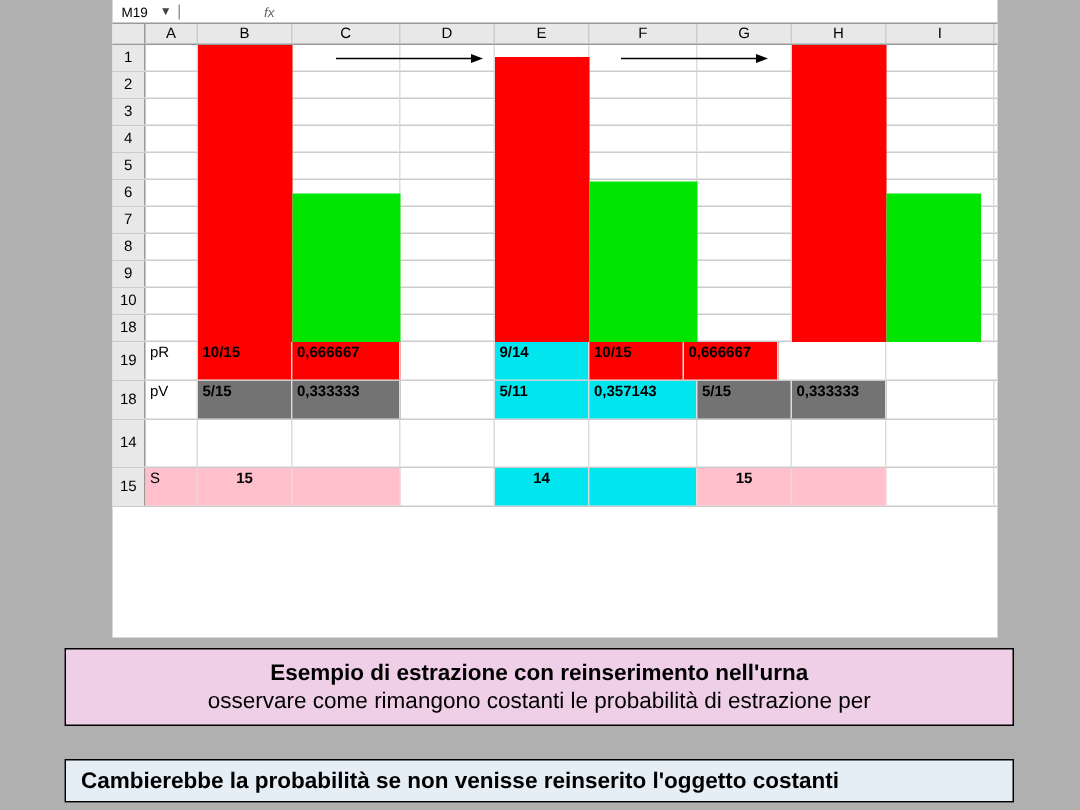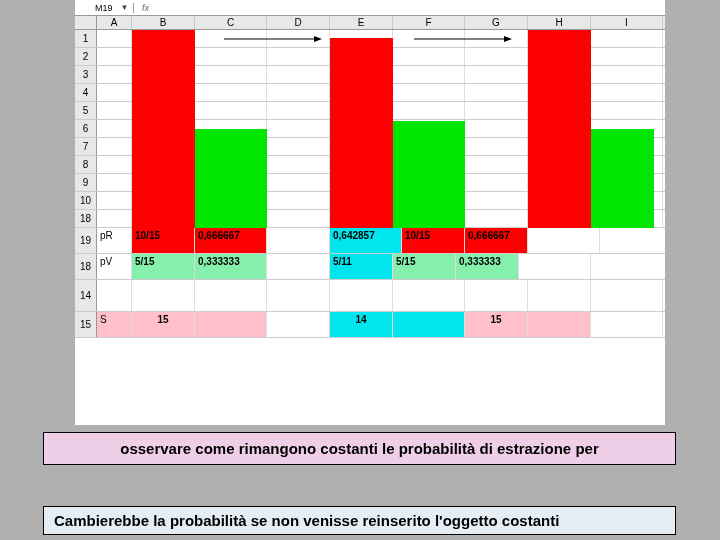--- a/index.html
+++ b/index.html
@@ -27,29 +27,29 @@
     font-size: 9px;
     align-items: center;
   }
   .namebox {
     width: 45px;
     border-right: 1px solid #999;
     padding-left: 6px;
     display: flex;
     align-items: center;
     gap: 8px;
-    margin-left: 14px;
   }
   .dd-arrow { font-size: 8px; color: #444; }
   .fx-area {
     flex: 1;
     display: flex;
     align-items: flex-end;
     padding-left: 8px;
     gap: 8px;
+    margin-left: 48px;
   }
   .fx-icon { font-style: italic; font-size: 9px; color: #666; }
   
   .colhdrs {
     display:flex;
     height:14px;
     border-bottom:1px solid #999;
     background:#e8e8e8;
   }
   .rowhdr-spacer {
@@ -86,21 +86,21 @@
   .cell {
     border-right:1px solid #ddd;
     font-size:10px;
     padding:1px 3px;
     line-height:14px;
     overflow:hidden;
     white-space:nowrap;
   }
   .bold { font-weight:bold; }
   .bgRed { background:#ff0000; color:#000; }
-  .bgGreen { background:#86efac; color:#000; }
+  .bgGreen { background:#737373; color:#000; }
   .bgCyan { background:#00e5ee; }
   .bgPink { background:#ffc0cb; }
   .center { text-align:center; }
   
   .chart {
     position:absolute;
     top: 30px; 
     left: 22px;
     right: 0;
     height: 198px; 
@@ -312,33 +312,34 @@
         <div class="cell" style="width:63px"></div>
         <div class="cell" style="width:72px"></div>
       </div>
 
     <div class="row tall">
       <div class="rnum">19</div>
       <div class="cell" style="width:35px">pR</div>
       <div class="cell bgRed bold" style="width:63px">10/15</div>
       <div class="cell bgRed bold" style="width:72px">0,666667</div>
       <div class="cell" style="width:63px"></div>
-      <div class="cell bgCyan bold" style="width:72px">0,642857</div>
+      <div class="cell bgCyan bold" style="width:63px">9/14</div>
       <div class="cell bgRed bold" style="width:63px">10/15</div>
       <div class="cell bgRed bold" style="width:63px">0,666667</div>
       <div class="cell" style="width:72px"></div>
     </div>
 
     <div class="row tall">
       <div class="rnum">18</div>
       <div class="cell" style="width:35px">pV</div>
       <div class="cell bgGreen bold" style="width:63px">5/15</div>
       <div class="cell bgGreen bold" style="width:72px">0,333333</div>
       <div class="cell" style="width:63px"></div>
       <div class="cell bgCyan bold" style="width:63px">5/11</div>
+      <div class="cell bgCyan bold" style="width:72px">0,357143</div>
       <div class="cell bgGreen bold" style="width:63px">5/15</div>
       <div class="cell bgGreen bold" style="width:63px">0,333333</div>
       <div class="cell" style="width:72px"></div>
     </div>
 
     <div class="row tall2">
         <div class="rnum">14</div>
         <div class="cell" style="width:35px"></div>
         <div class="cell" style="width:63px"></div>
         <div class="cell" style="width:72px"></div>
@@ -404,16 +405,17 @@
         </div>
       <div class="barcol" style="width:63px">
           <div class="bar green" style="height:50%"></div>
         </div>
     </div>
   </div>
 
 </div>
 
 <div class="caption1">
-  <div style="font-weight:bold">osservare come rimangono costanti le probabilità di estrazione per</div>
+  <div style="font-weight:bold">Esempio di estrazione con  reinserimento nell'urna</div>
+  <div style="font-weight:normal">osservare come rimangono costanti le probabilità di estrazione per</div>
 </div>
 
 <div class="caption2">Cambierebbe la probabilità se non venisse reinserito l'oggetto costanti</div>
 
 </body></html>

